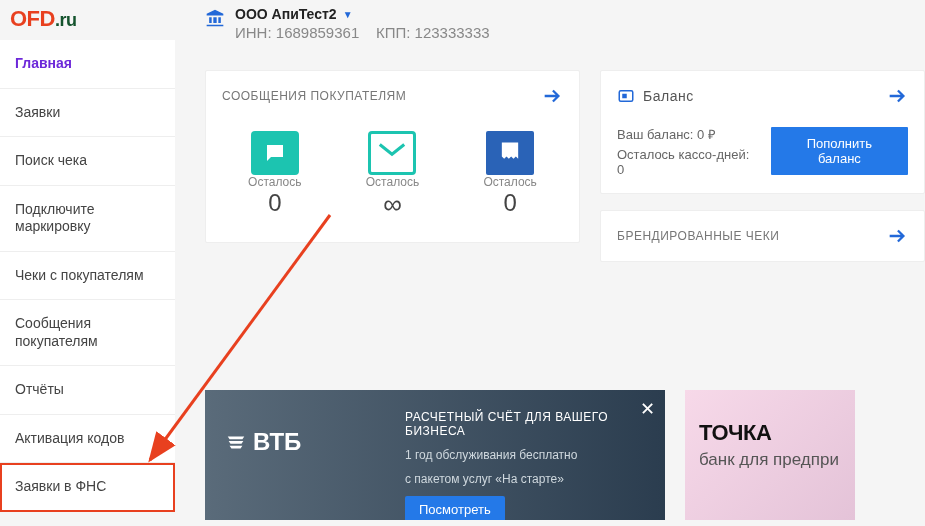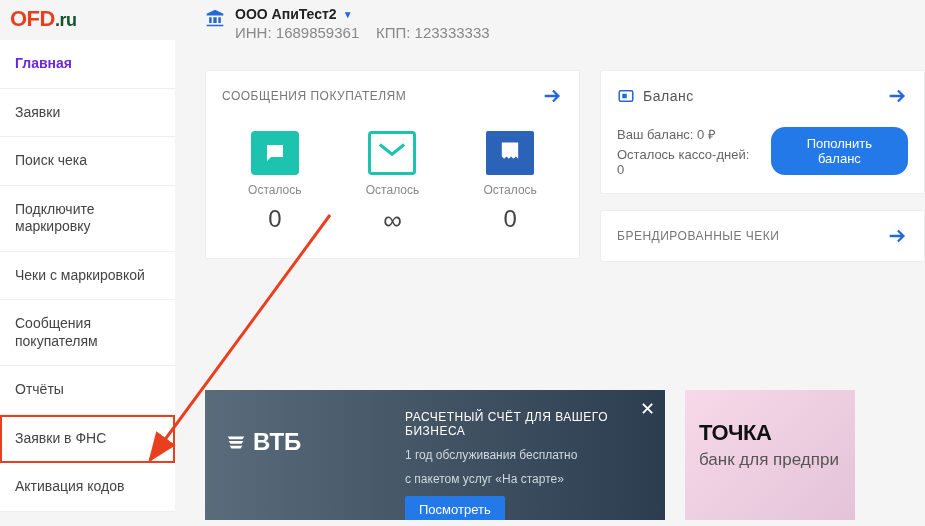--- a/index.html
+++ b/index.html
@@ -117,21 +117,20 @@
 }
 .msg-body {
   display: flex;
   justify-content: space-around;
   padding: 10px 10px 22px 10px;
 }
 .msg-col {
   display: flex;
   flex-direction: column;
   align-items: center;
-  gap: 8px;
   width: 100px;
 }
 .msg-icon {
   width: 48px; height: 44px;
   border-radius: 4px;
   display: flex;
   align-items: center;
   justify-content: center;
 }
 .msg-icon.chat { background: #1cc4b0; }
@@ -143,21 +142,21 @@
 
 .balance-card { }
 .balance-body { padding: 4px 16px 16px 16px; display: flex; align-items: center; justify-content: flex-start; gap: 19px; }
 .balance-meta { font-size: 13px; color: #666; }
 .balance-meta .line2 { margin-top: 4px; }
 .btn-primary {
   background: #2479e8;
   color: #fff;
   border: none;
   padding: 9px 16px;
-  border-radius: 14px;
+  border-radius: 1px;
   font-size: 13px;
   cursor: pointer;
 }
 .brand-card { margin-top: 16px; }
 .promos {
   position: absolute;
   left: 205px; top: 390px;
   display: flex;
   gap: 20px;
 }
@@ -224,25 +223,25 @@
 
 <div class="logo">
   <span class="red">OFD</span><span class="ru">.ru</span>
 </div>
 
 <nav class="sidebar">
   <div class="sidebar-item active"><span>Главная</span></div>
   <div class="sidebar-item"><span>Заявки</span></div>
   <div class="sidebar-item"><span>Поиск чека</span></div>
   <div class="sidebar-item"><span>Подключите маркировку</span></div>
-  <div class="sidebar-item"><span>Чеки с маркировкой</span></div>
+  <div class="sidebar-item"><span>Чеки с покупателям</span></div>
   <div class="sidebar-item"><span>Сообщения покупателям</span></div>
   <div class="sidebar-item"><span>Отчёты</span></div>
+  <div class="sidebar-item"><span>Активация кодов</span></div>
   <div class="sidebar-item highlight"><span>Заявки в ФНС</span></div>
-  <div class="sidebar-item"><span>Активация кодов</span></div>
 </nav>
 
 <div class="topbar">
   <div class="org">
     <svg class="bank-icon" viewBox="0 0 24 24" fill="currentColor">
         <path d="M12 2 2 7v2h20V7L12 2zm-7 9v7h3v-7H5zm5 0v7h4v-7h-4zm6 0v7h3v-7h-3zM2 20h20v2H2z"></path>
       </svg>
     <div>
       <div class="org-name">
         <span>ООО АпиТест2</span>

